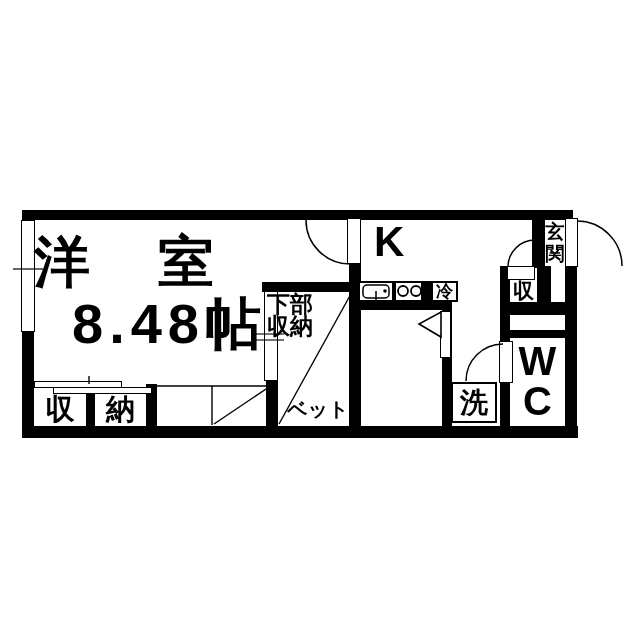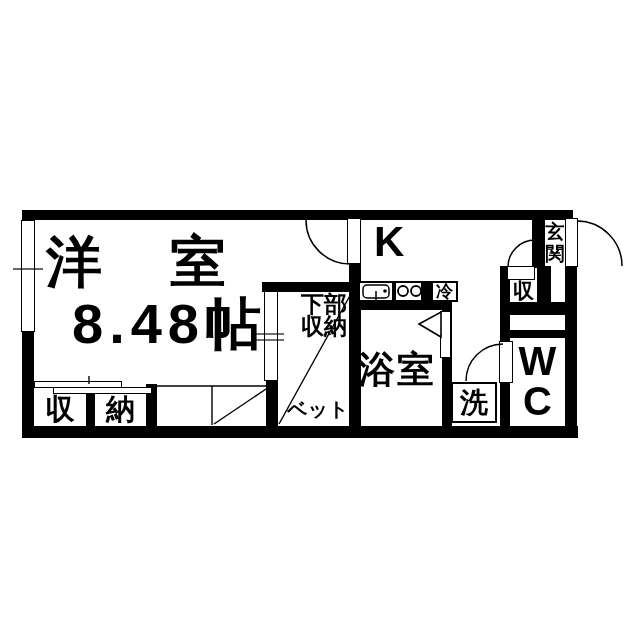--- a/index.html
+++ b/index.html
@@ -70,27 +70,26 @@
     <path d="M256,334 L284,334" stroke="#000" stroke-width="1.1"></path>
     <path d="M256,340 L284,340" stroke="#000" stroke-width="1.1"></path>
     <path d="M89,376 L89,384" stroke="#000" stroke-width="1.4"></path>
     <rect x="363" y="285" width="26" height="13" rx="4" fill="none" stroke="#000" stroke-width="1.5"></rect>
     <path d="M376,291 L376,300" stroke="#000" stroke-width="1.5"></path>
     <circle cx="385" cy="291" r="1.8" fill="#000"></circle>
     <circle cx="403" cy="291" r="5" fill="#fff" stroke="#000" stroke-width="1.8"></circle>
     <circle cx="416" cy="291" r="5" fill="#fff" stroke="#000" stroke-width="1.8"></circle>
   </svg>
 
-  <div class="label" style="left:46px;top:234px;font-size:56px;letter-spacing:6px;">洋　室</div>
+  <div class="label" style="left:34px;top:234px;font-size:56px;letter-spacing:6px;">洋　室</div>
   <div class="label" style="left:28px;top:296px;font-size:56px;letter-spacing:6px;margin-left:44px;">8.48帖</div>
   <div class="label" style="left:374px;top:221px;font-size:42px;">K</div>
-  <div class="label center" style="left:297px;top:293px;width:54px;font-size:23px;line-height:22px;text-align:center;">下部
+  <div class="label center" style="left:263px;top:293px;width:54px;font-size:23px;line-height:22px;text-align:center;">下部
 収納</div>
   <div class="label center" style="left:278px;top:399px;width:80px;font-size:20px;">ベット</div>
-  <div class="label" style="left:358px;top:351px;font-size:37px;letter-spacing:2px;">浴室</div>
   <div class="label center" style="left:34px;top:392px;width:52px;height:34px;font-size:29px;">収</div>
   <div class="label center" style="left:95px;top:392px;width:51px;height:34px;font-size:29px;">納</div>
   <div class="label center" style="left:545px;top:221px;width:20px;font-size:19px;line-height:22px;text-align:center;">玄
 関</div>
   <div class="label center" style="left:510px;top:278px;width:27px;height:24px;font-size:21px;">収</div>
   <div class="label center" style="left:510px;top:338px;width:55px;height:86px;font-size:40px;line-height:40px;text-align:center;">W
 C</div>
 
 </div>
 

